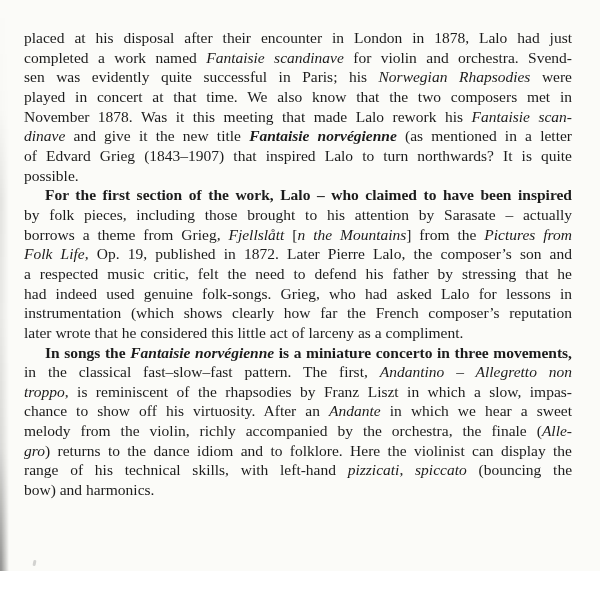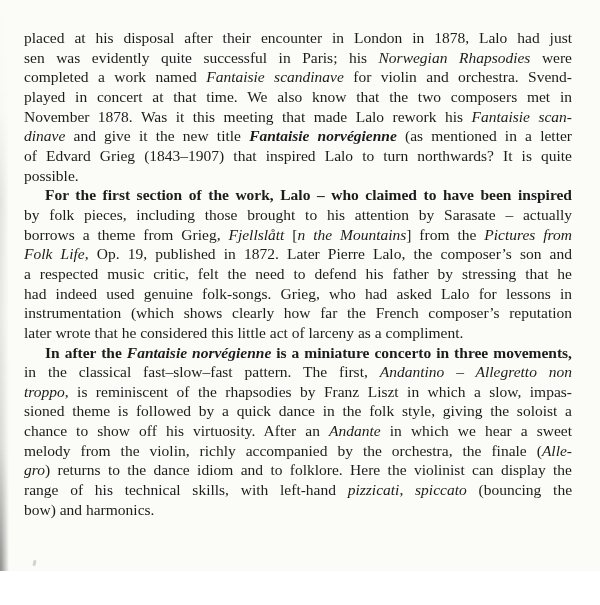--- a/index.html
+++ b/index.html
@@ -68,43 +68,42 @@
 </style>
 </head>
 <body>
 
 <div class="scan">
   <div class="edge-shadow-left"></div>
   <div class="speck"></div>
   <div class="body-text">
       <div class="para">
         <div class="line"><span>placed at his disposal after their encounter in London in 1878, Lalo had just</span></div>
+        <div class="line"><span>completed a work named </span><span class="it">Fantaisie scandinave</span><span> for violin and orchestra. Svend-</span></div>
         <div class="line"><span>sen was evidently quite successful in Paris; his </span><span class="it">Norwegian Rhapsodies</span><span> were</span></div>
-        <div class="line"><span>completed a work named </span><span class="it">Fantaisie scandinave</span><span> for violin and orchestra. Svend-</span></div>
         <div class="line"><span>played in concert at that time. We also know that the two composers met in</span></div>
         <div class="line"><span>November 1878. Was it this meeting that made Lalo rework his </span><span class="it">Fantaisie scan-</span></div>
         <div class="line"><span class="it">dinave</span><span> and give it the new title </span><span class="bi">Fantaisie norvégienne</span><span> (as mentioned in a letter</span></div>
         <div class="line"><span>of Edvard Grieg (1843–1907) that inspired Lalo to turn northwards? It is quite</span></div>
         <div class="line last"><span>possible.</span></div>
       </div>
       <div class="para">
         <div class="line indent"><span>For the first section of the work, Lalo – who claimed to have been inspired</span></div>
         <div class="line"><span>by folk pieces, including those brought to his attention by Sarasate – actually</span></div>
         <div class="line"><span>borrows a theme from Grieg, </span><span class="it">Fjellslått</span><span> [</span><span class="it">n the Mountains</span><span>] from the </span><span class="it">Pictures from</span></div>
         <div class="line"><span class="it">Folk Life</span><span>, Op. 19, published in 1872. Later Pierre Lalo, the composer’s son and</span></div>
         <div class="line"><span>a respected music critic, felt the need to defend his father by stressing that he</span></div>
         <div class="line"><span>had indeed used genuine folk-songs. Grieg, who had asked Lalo for lessons in</span></div>
         <div class="line"><span>instrumentation (which shows clearly how far the French composer’s reputation</span></div>
         <div class="line last"><span>later wrote that he considered this little act of larceny as a compliment.</span></div>
       </div>
       <div class="para">
-        <div class="line indent"><span>In after the </span><span class="it">Fantaisie norvégienne</span><span> is a miniature concerto in three movements,</span></div>
+        <div class="line indent"><span>In songs the </span><span class="it">Fantaisie norvégienne</span><span> is a miniature concerto in three movements,</span></div>
         <div class="line"><span>in the classical fast–slow–fast pattern. The first, </span><span class="it">Andantino – Allegretto non</span></div>
         <div class="line"><span class="it">troppo</span><span>, is reminiscent of the rhapsodies by Franz Liszt in which a slow, impas-</span></div>
-        <div class="line"><span>sioned theme is followed by a quick dance in the folk style, giving the soloist a</span></div>
         <div class="line"><span>chance to show off his virtuosity. After an </span><span class="it">Andante</span><span> in which we hear a sweet</span></div>
         <div class="line"><span>melody from the violin, richly accompanied by the orchestra, the finale (</span><span class="it">Alle-</span></div>
         <div class="line"><span class="it">gro</span><span>) returns to the dance idiom and to folklore. Here the violinist can display the</span></div>
         <div class="line"><span>range of his technical skills, with left-hand </span><span class="it">pizzicati</span><span>, </span><span class="it">spiccato</span><span> (bouncing the</span></div>
         <div class="line last"><span>bow) and harmonics.</span></div>
       </div>
     </div>
   <div class="page-number">7</div>
 </div>
 

